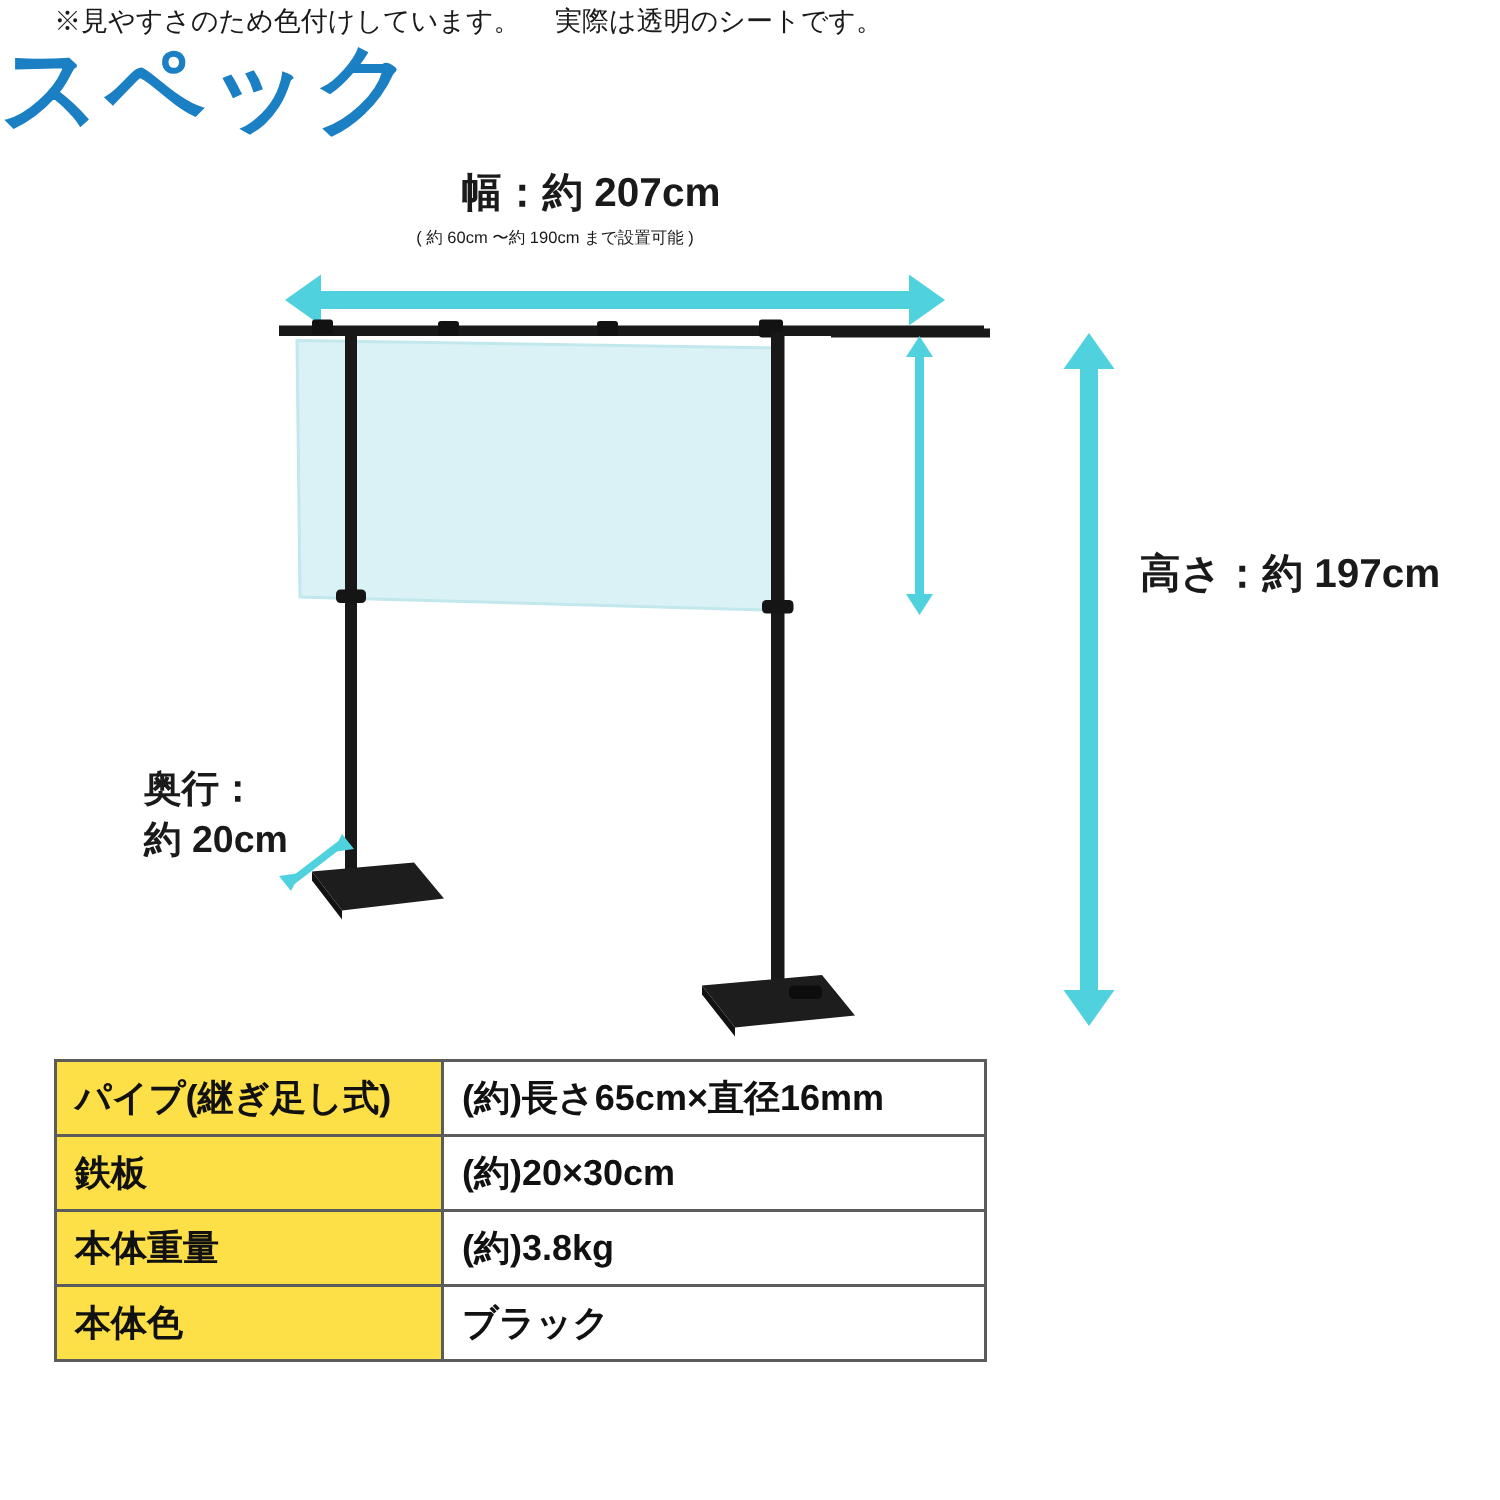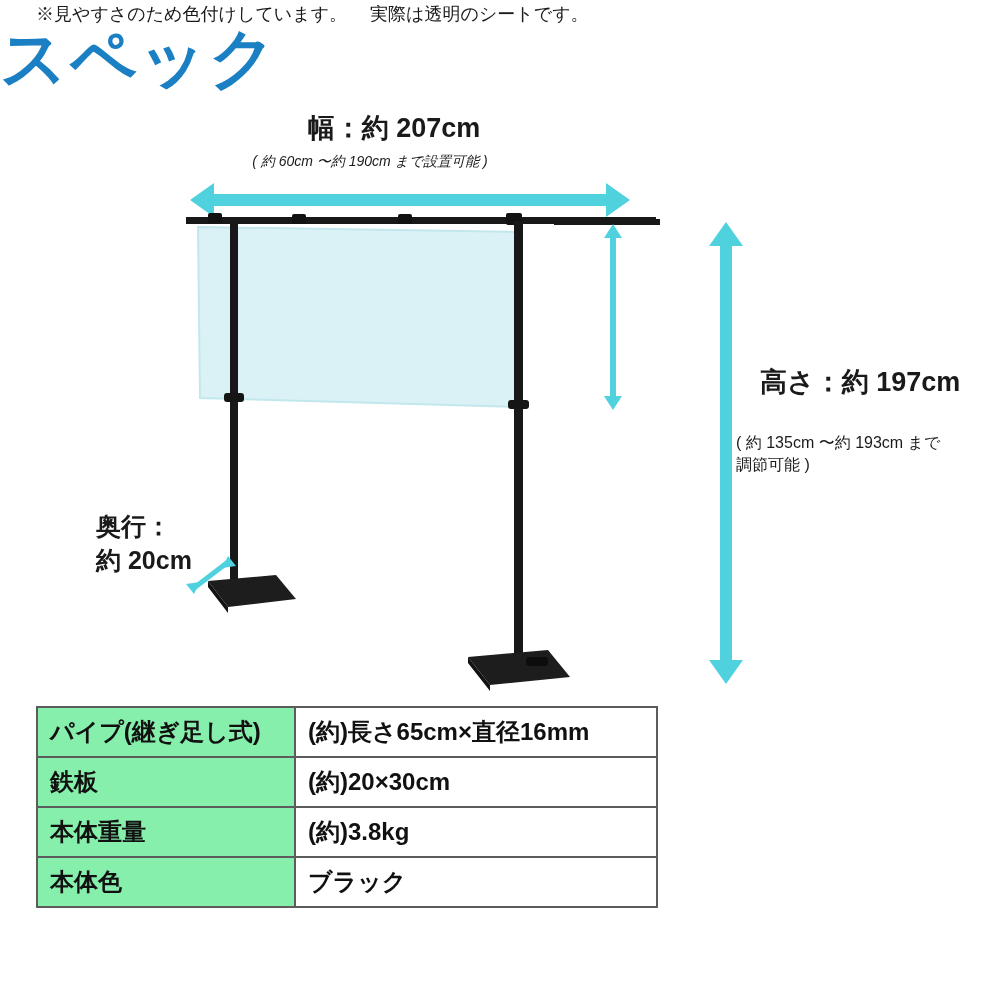--- a/index.html
+++ b/index.html
@@ -55,22 +55,21 @@
     top: 112px;
     width: 740px;
     text-align: center;
     font-size: 27px;
   }
   .width-sub {
     left: 0;
     top: 152px;
     width: 740px;
     text-align: center;
-    font-size: 14px;
-    font-style: italic;
+    font-size: 11px;
   }
 
   
   .height-label {
     left: 736px;
     top: 366px;
     font-size: 27px;
   }
   .height-sub {
     left: 736px;
@@ -198,21 +197,21 @@
     height: 48px;
     padding: 0 12px;
     font-size: 24px;
     font-weight: bold;
     color: #111111;
     vertical-align: middle;
     white-space: nowrap;
   }
   .spec-table td.key {
     width: 232px;
-    background: #86efac;
+    background: #fde047;
   }
   .spec-table td.val {
     background: #ffffff;
   }
 </style>
 </head>
 <body>
 
 <div id="page">
 
@@ -259,22 +258,20 @@
     <div class="head up"></div>
     <div class="head down"></div>
   </div>
 
   <div class="arrow-v" style="left:706px; top:222px; width:40px; height:462px;">
     <div class="bar" style="top:20px; bottom:20px;"></div>
     <div class="head up"></div>
     <div class="head down"></div>
   </div>
   <div class="lbl height-label">高さ：約 197cm</div>
-  <div class="sub height-sub">( 約 135cm 〜約 193cm まで
-調節可能 )</div>
 
   <div class="lbl depth-label">奥行：
 約 20cm</div>
   <svg class="arrow-diag" style="left:184px; top:552px;" width="56" height="46" viewBox="0 0 56 46">
     <line x1="10" y1="36" x2="44" y2="10" stroke="#4fd1de" stroke-width="5"></line>
     <polygon points="44,4 52,14 38,16" fill="#4fd1de"></polygon>
     <polygon points="10,42 2,32 16,30" fill="#4fd1de"></polygon>
   </svg>
 
   <table class="spec-table">

